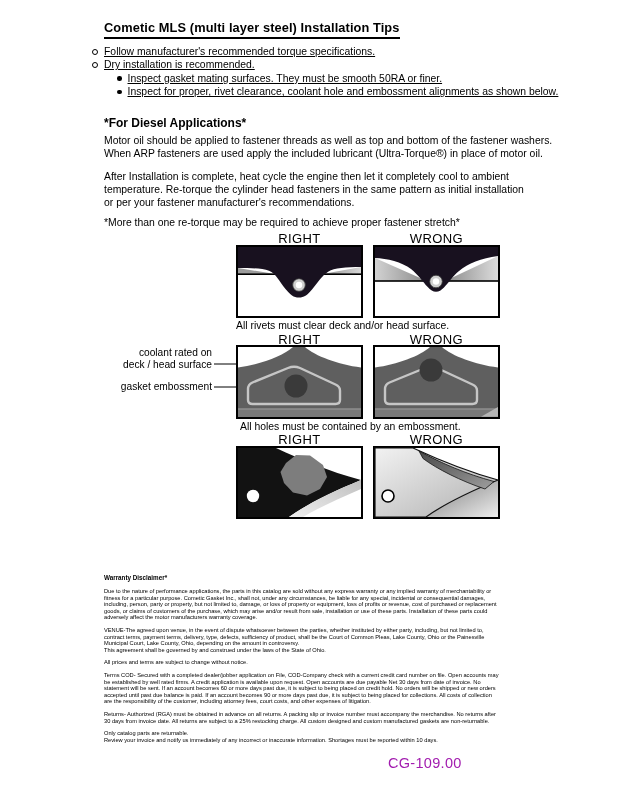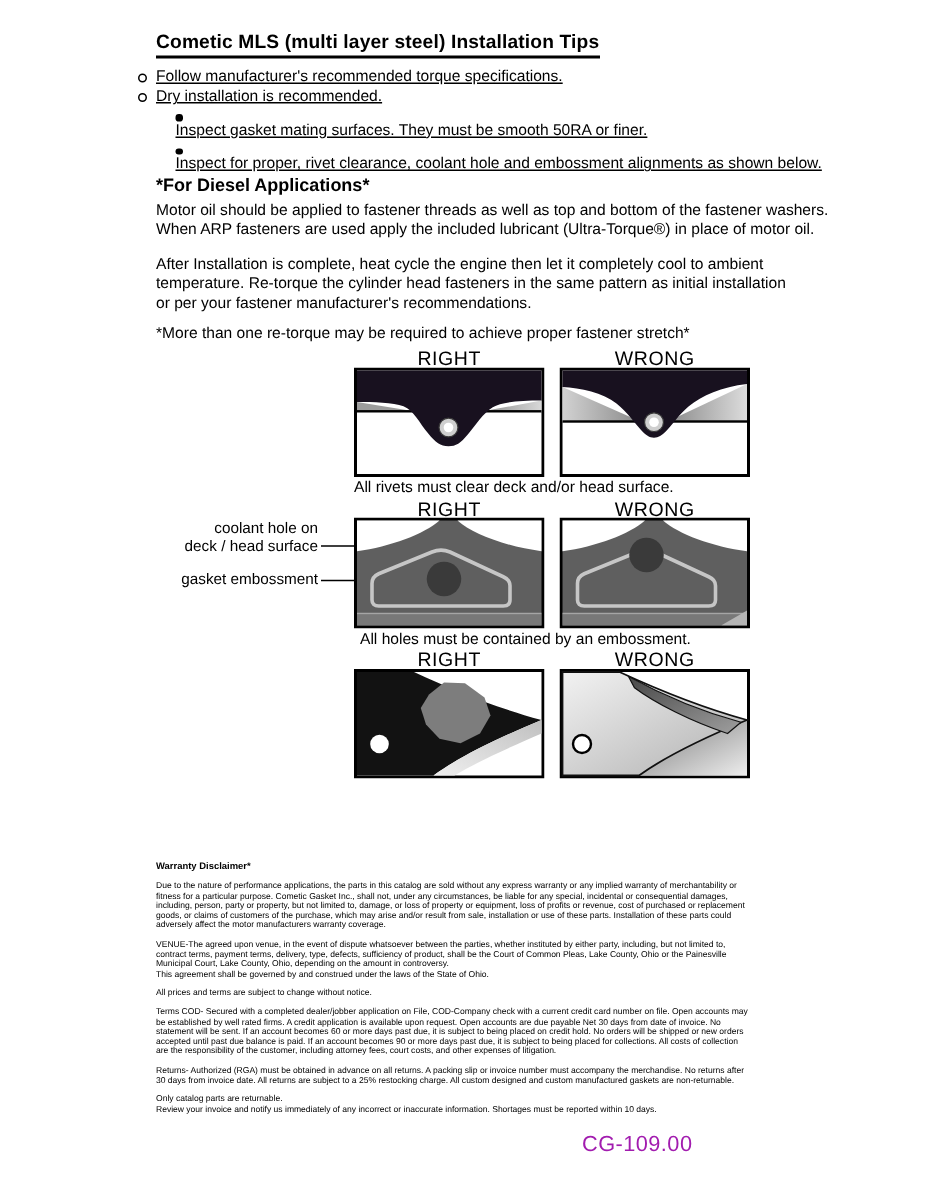--- a/index.html
+++ b/index.html
@@ -8,21 +8,21 @@
     font-family:"Liberation Sans", sans-serif;color:#000;overflow:hidden;padding-left:48px;
   }
   .abs{position:absolute;}
   .title{
     left:104px;top:20px;font-size:12.8px;font-weight:bold;
     border-bottom:2px solid #000;padding-bottom:2px;letter-spacing:.1px;
   }
   .bullets{left:92px;top:45px;width:470px;font-size:10.4px;line-height:13.4px;}
   .brow{display:flex;align-items:flex-start;text-decoration:underline;}
   .brow .mk{flex:0 0 auto;width:4px;height:4px;border:1px solid #000;border-radius:50%;margin:4px 6px 0 0;}
-  .brow.sub{padding-left:25px;flex-direction:column;}
+  .brow.sub{padding-left:25px;}
   .brow.sub .mk{background:#000;border:0;width:4.5px;height:4.5px;margin-top:4.5px;}
   .h2{left:104px;top:116px;font-size:12px;font-weight:bold;}
   .para{left:104px;width:452px;font-size:10.4px;line-height:13.2px;white-space:pre-line;}
   .dlabel{position:absolute;width:127px;text-align:center;font-size:13px;letter-spacing:.4px;}
   .caption{position:absolute;font-size:10.4px;line-height:12.6px;white-space:pre-line;}
   .sidelabel{position:absolute;text-align:right;font-size:10.2px;line-height:12px;}
   .disc{left:104px;top:574px;width:424px;}
   .disc h3{margin:0 0 7px 0;font-size:6.3px;font-weight:bold;}
   .disc p{margin:0 0 6px 0;font-size:5.7px;line-height:6.6px;white-space:pre-line;}
   .pagecode{left:388px;top:755px;font-size:14.5px;letter-spacing:.3px;color:#a21caf;}
@@ -99,21 +99,21 @@
     <path d="M2,2 H125 V11 C108,13 95,18.5 86,26 C79.5,31.5 75,38.5 71,42.5 C68.2,45.3 66,46.8 63,46.8 C60,46.8 57.5,45 54.5,41.8 C50,37 45.5,30 38,24 C29,17 14,13.5 2,13 Z" fill="#18111f"></path>
     <circle cx="63" cy="36.5" r="6.3" fill="#cfcfcf" stroke="#3a3a3a" stroke-width="0.8"></circle>
     <circle cx="63" cy="36.5" r="3.2" fill="#ffffff"></circle>
   </svg>
 
   <div class="caption" style="left: 236px; top: 320px; white-space: pre-line;">All rivets must clear deck and/or head surface.</div>
 
   <div class="dlabel" style="left:236px;top:332px;">RIGHT</div>
   <div class="dlabel" style="left:373px;top:332px;">WRONG</div>
 
-  <div class="sidelabel" style="left: 90px; top: 347px; width: 122px; white-space: pre-line;" style2="white-space:pre-line;">coolant hole on
+  <div class="sidelabel" style="left: 90px; top: 347px; width: 122px; white-space: pre-line;" style2="white-space:pre-line;">coolant rated on
 deck / head surface</div>
   <div class="sidelabel" style="left: 90px; top: 381px; width: 122px; white-space: pre-line;">gasket embossment</div>
 
   <svg class="abs" style="left:0;top:340px;" width="618" height="80" viewBox="0 0 618 80">
     <polyline points="214,24 236,24 292,43" fill="none" stroke="#000" stroke-width="1"></polyline>
     <polyline points="214,47 240,47 259,57" fill="none" stroke="#000" stroke-width="1"></polyline>
   </svg>
 
   <svg class="abs" style="left:236px;top:345px;" width="127" height="74" viewBox="0 0 127 74">
     <rect x="1" y="1" width="125" height="72" fill="#5f5f5f" stroke="#000" stroke-width="2"></rect>

